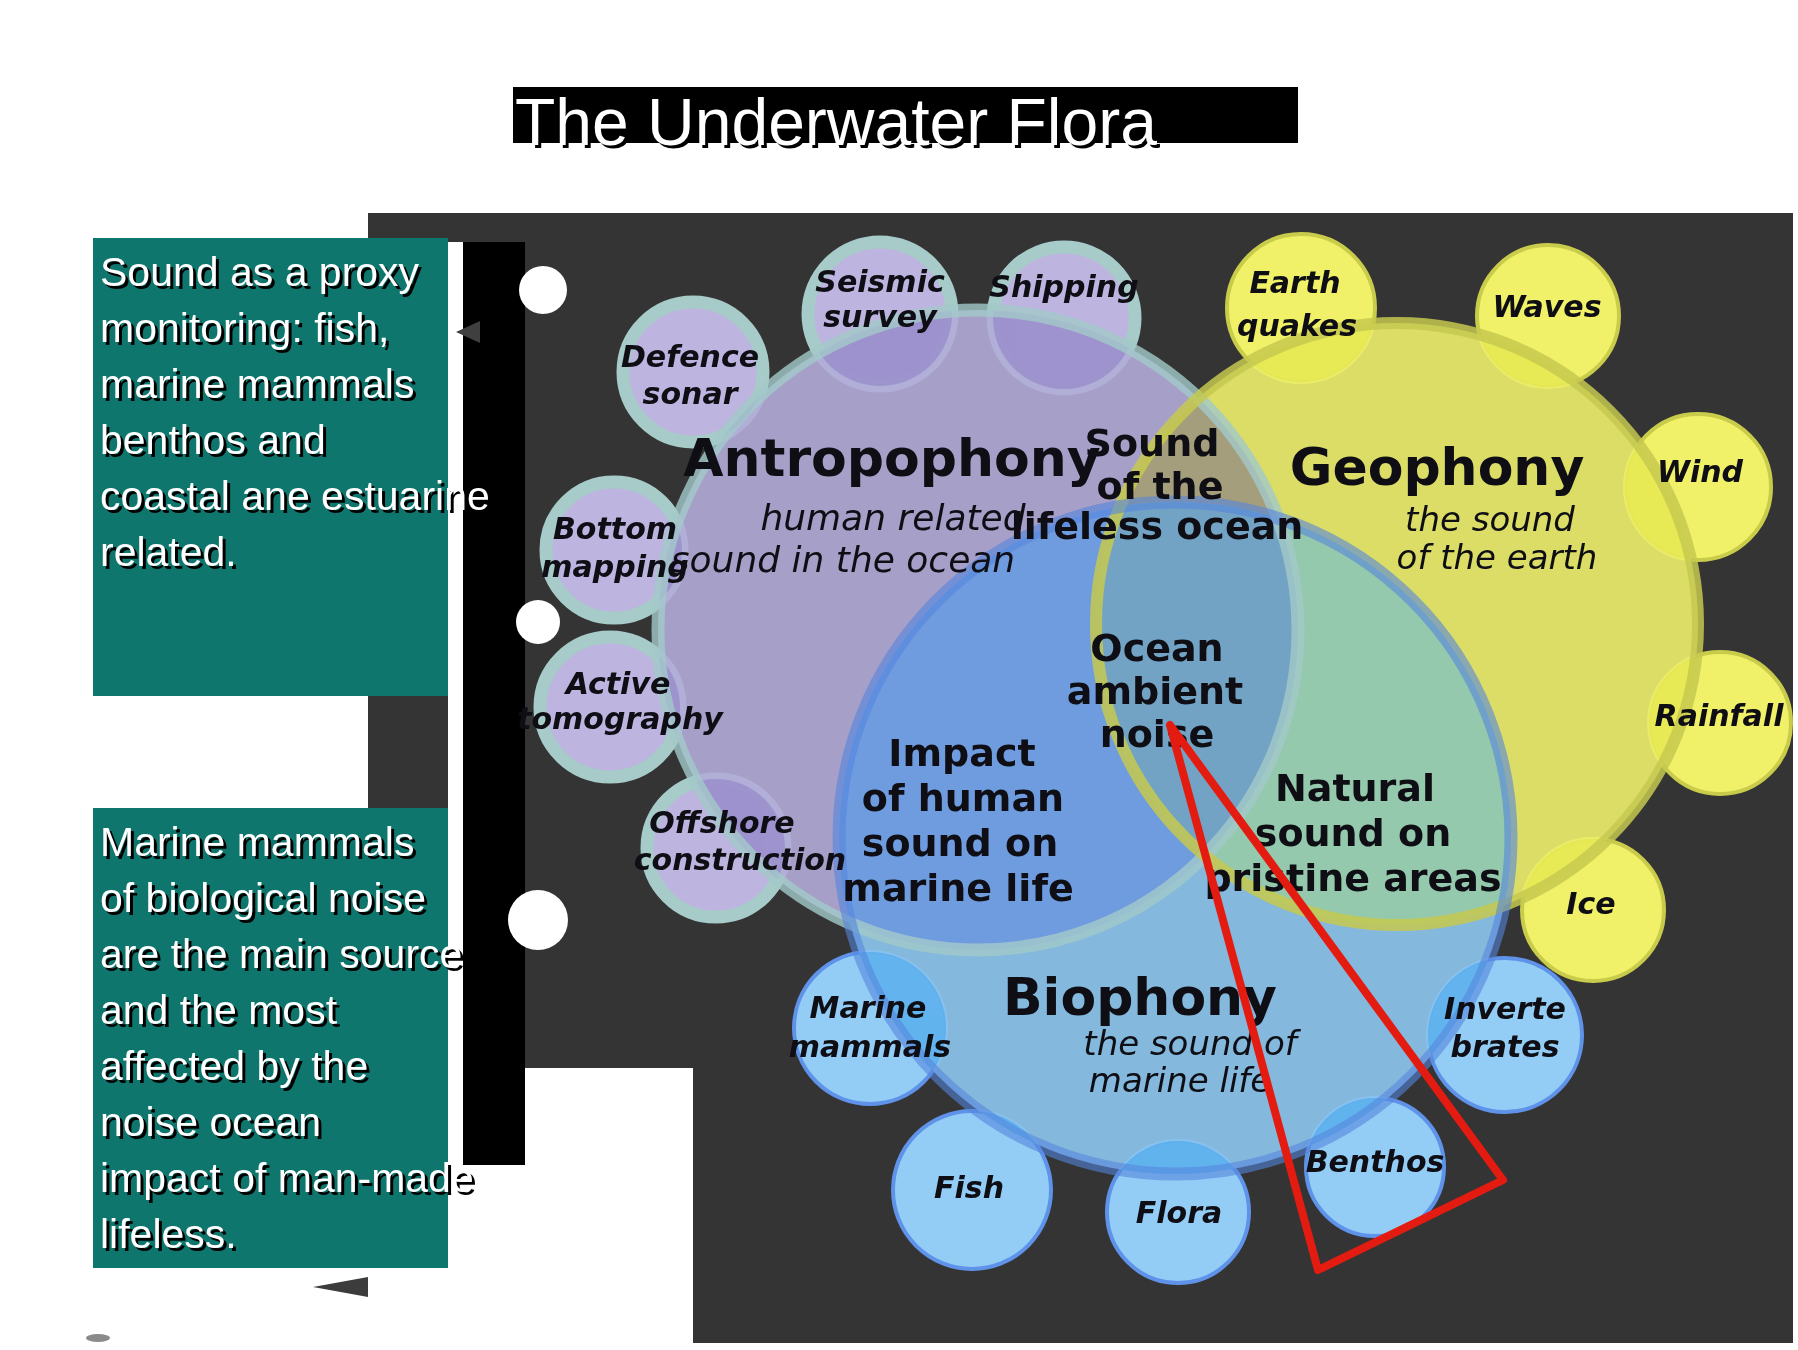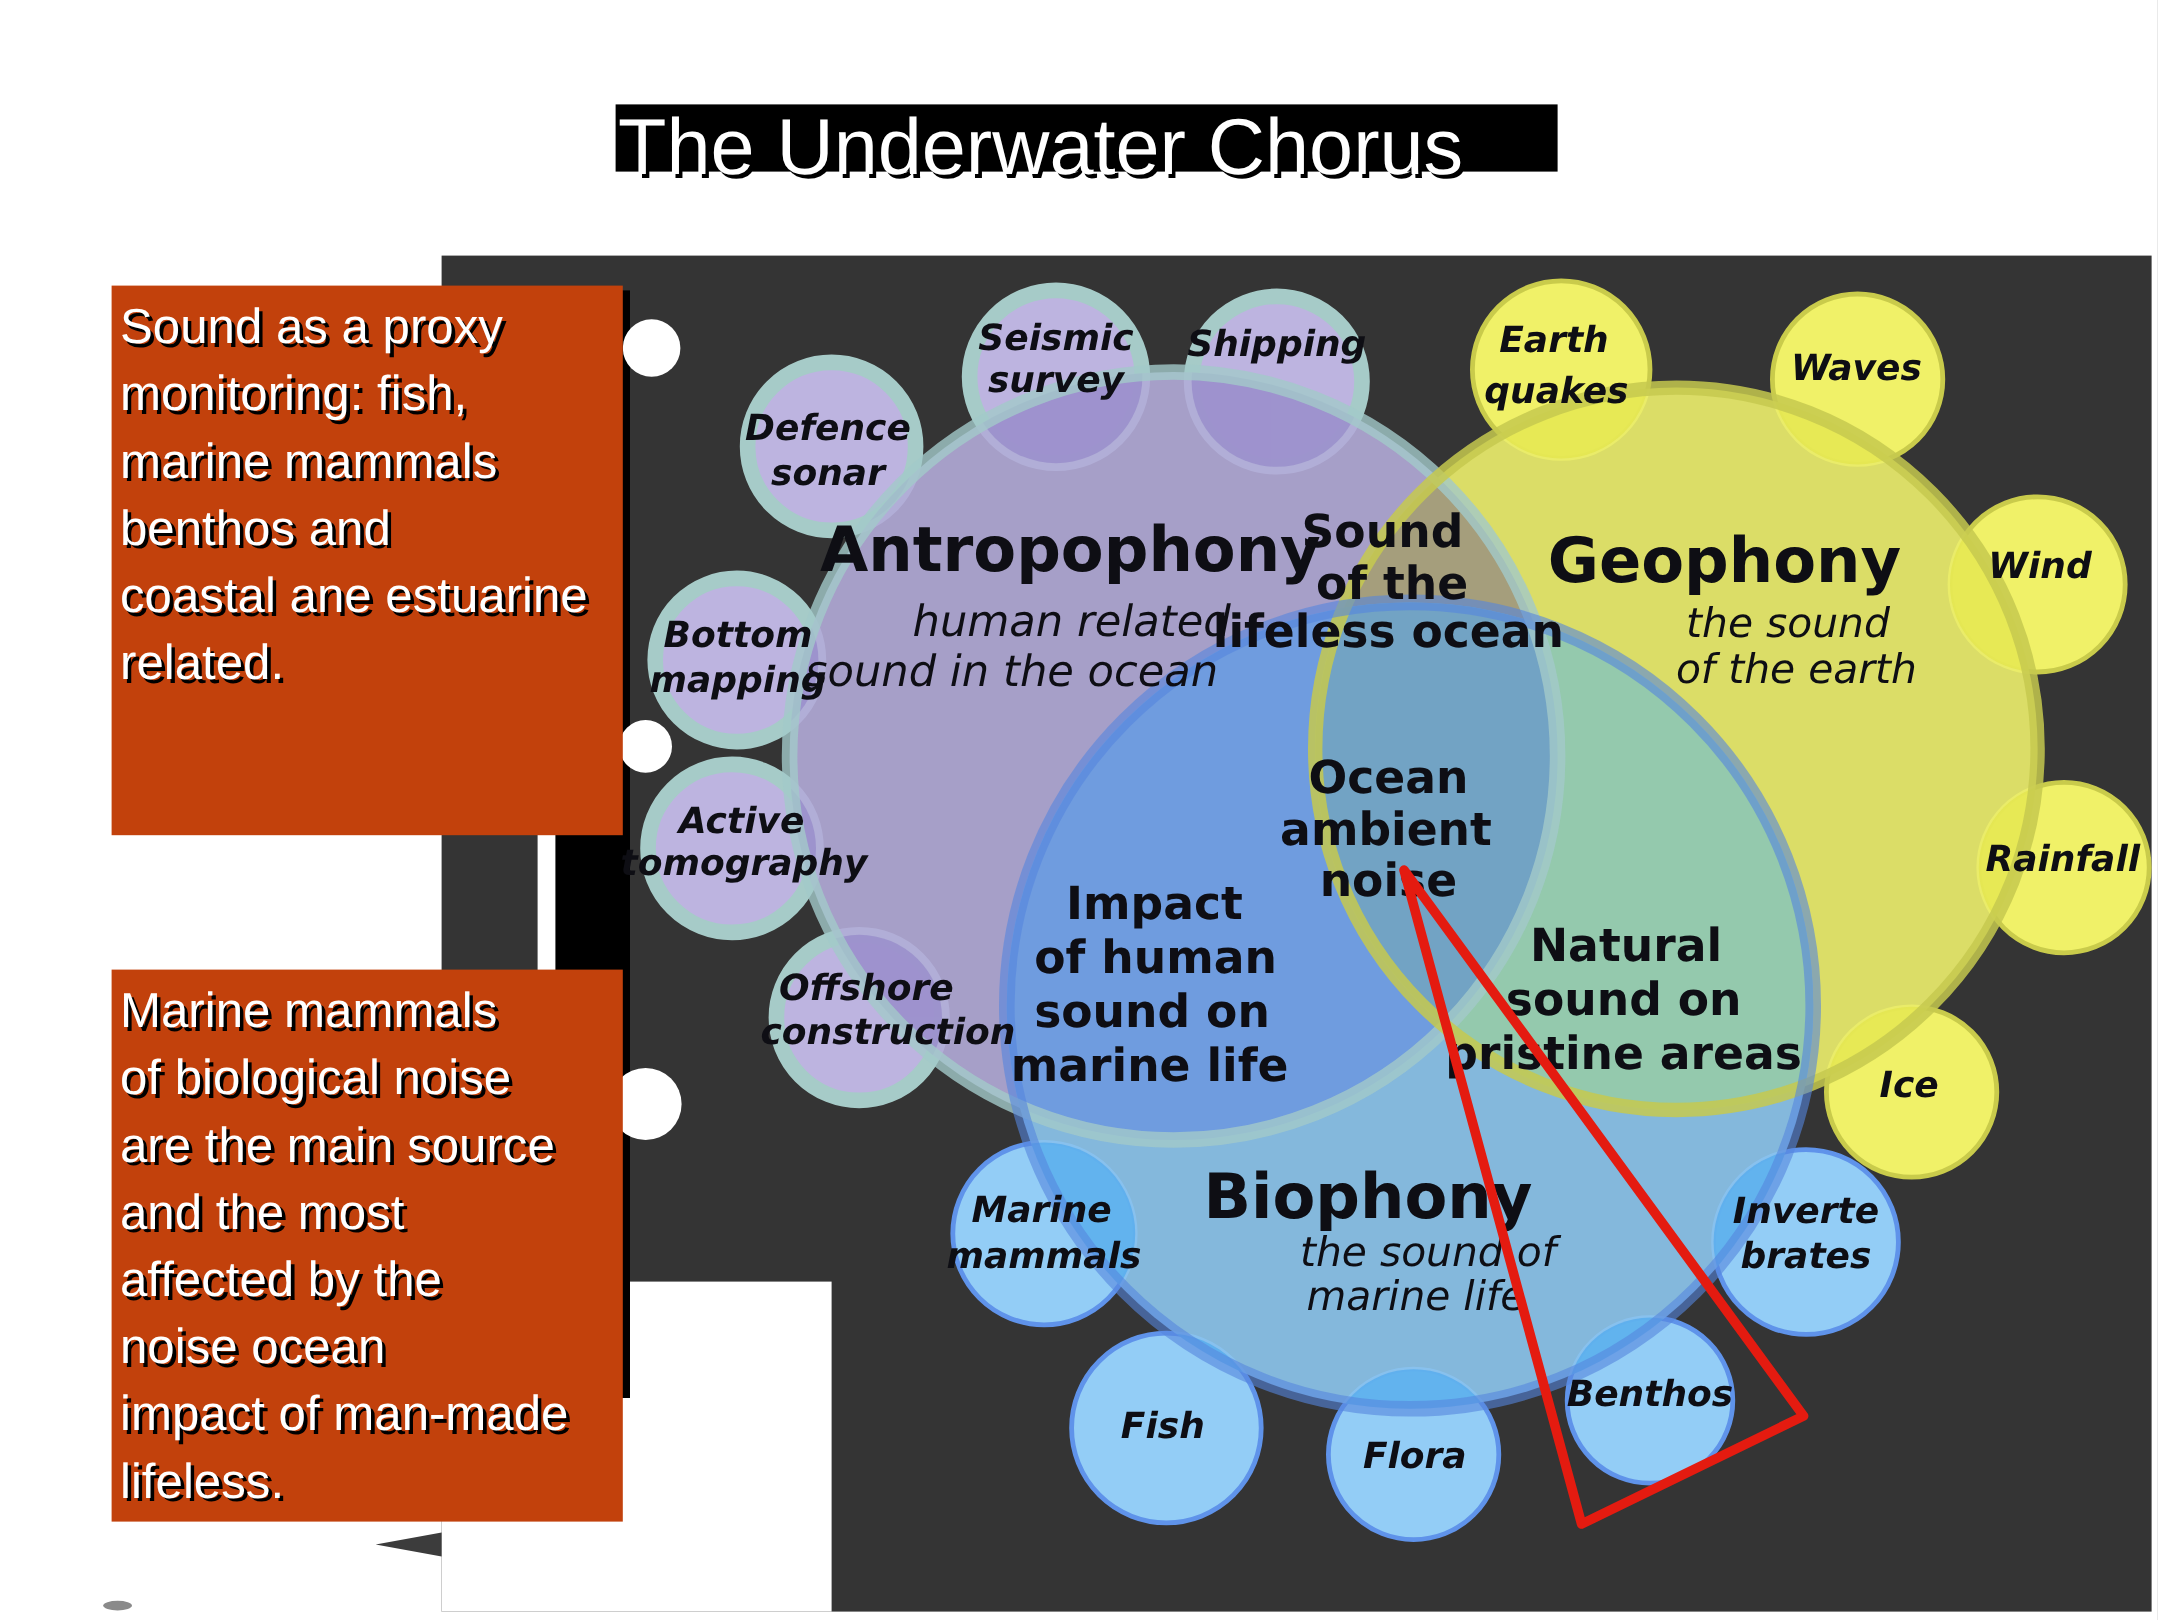--- a/index.html
+++ b/index.html
@@ -1,21 +1,21 @@
 <!DOCTYPE html>
 <html><head>
 <meta charset="utf-8">
 <style>
   html,body{margin:0;padding:0;background:#ffffff;width:1798px;height:1350px;overflow:hidden;}
   #stage{position:relative;width:1798px;height:1350px;background:#ffffff;font-family:"Liberation Sans",sans-serif;}
   #venn-svg{position:absolute;left:0;top:0;z-index:1;}
   .title-strip{position:absolute;left:513px;top:87px;width:785px;height:56px;background:#000;z-index:3;}
   .page-title{position:absolute;left:515px;top:84px;z-index:4;color:#fff;font-size:66px;font-weight:400;
     white-space:nowrap;letter-spacing:0px;text-shadow:3px 3px 0 #000;font-family:"Liberation Sans",sans-serif;}
-  .note-box{position:absolute;left:93px;width:426px;background:#c2410c;z-index:3;}
+  .note-box{position:absolute;left:93px;width:355px;background:#0f766e;z-index:3;}
   .note-box .nline{display:block;height:56px;line-height:56px;color:#fff;font-size:41px;white-space:nowrap;
     padding-left:7px;text-shadow:3px 3px 0 #000;overflow:visible;}
   #note1{top:238px;height:452px;padding-top:6px;}
   #note2{top:808px;height:454px;padding-top:6px;}
   text{font-family:"DejaVu Sans",sans-serif;fill:#0e0e14;}
   .sat-label{font-size:30px;font-weight:bold;font-style:italic;}
   .big-title{font-size:52px;font-weight:bold;}
   .tagline{font-size:36px;font-style:italic;}
   .tagline-sm{font-size:34px;font-style:italic;}
   .ov-label{font-size:38px;font-weight:bold;}
@@ -179,21 +179,21 @@
       <text class="sat-label" x="1179" y="1223" text-anchor="middle">Flora</text>
       <text class="sat-label" x="1375" y="1172" text-anchor="middle">Benthos</text>
       <text class="sat-label" x="1505" y="1019" text-anchor="middle">Inverte</text>
       <text class="sat-label" x="1505" y="1057" text-anchor="middle">brates</text>
     </g>
 
     <polygon points="1170,725 1318,1270 1503,1180" fill="none" stroke="#e41b10" stroke-width="8" stroke-linejoin="round"></polygon>
   </svg>
 
   <div class="title-strip"></div>
-  <div class="page-title">The Underwater Chorus</div>
+  <div class="page-title">The Underwater Flora</div>
 
   <div id="note1" class="note-box">
     <span class="nline">Sound as a proxy</span>
     <span class="nline">monitoring: fish,</span>
     <span class="nline">marine mammals</span>
     <span class="nline">benthos and</span>
     <span class="nline">coastal ane estuarine</span>
     <span class="nline">related.</span>
   </div>
 

